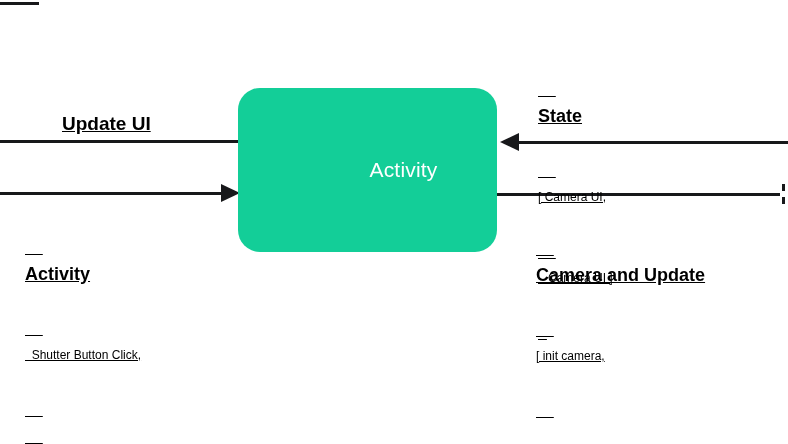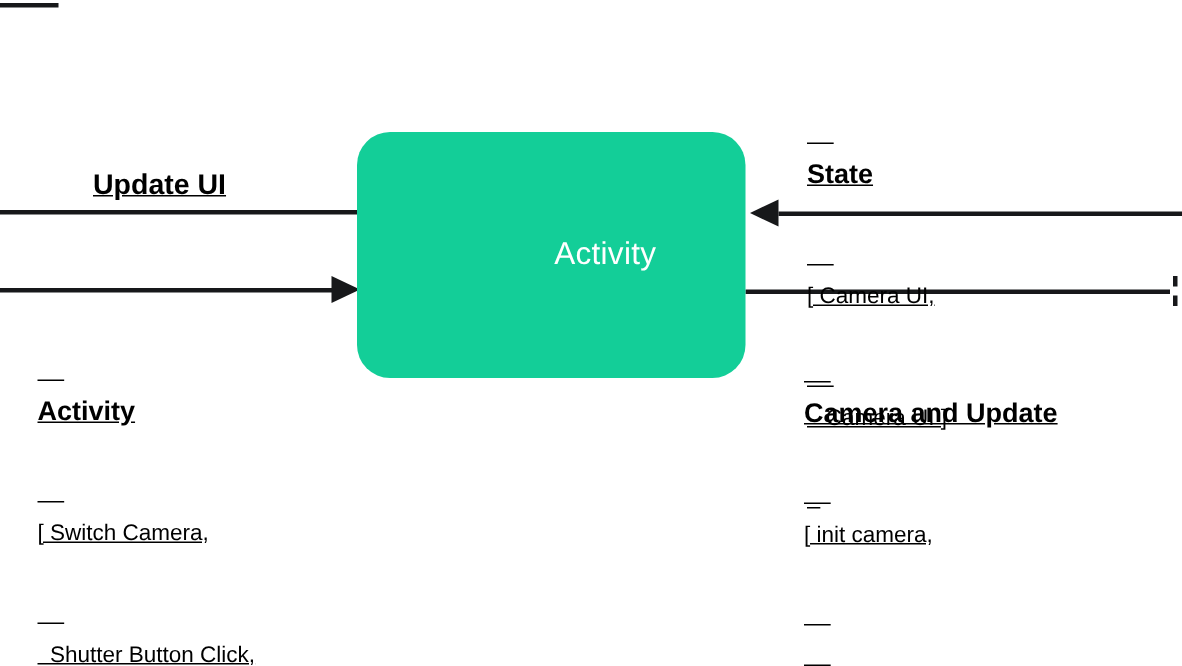--- a/index.html
+++ b/index.html
@@ -94,21 +94,21 @@
     line-height: 27px;
     text-decoration: underline;
   }
   .tblock .hd {
     font-weight: bold;
     font-size: 18px;
     display: block;
   }
   .tblock .ln {
     font-weight: 400;
-    font-size: 15px;
+    font-size: 12px;
     display: block;
   }
 
   .label-update-ui {
     left: 62px;
     top: 110px;
     font-weight: bold;
     font-size: 19px;
   }
   .block-actions { left: 25px;  top: 207px; }
@@ -133,21 +133,20 @@
   <div class="arrow arrow-left arrow-state"></div>
 
   <div class="activity-box">
     <div class="activity-label">Activity</div>
   </div>
 
   <div class="tblock label-update-ui">Update UI</div>
 
   <div class="tblock block-actions">
     <span class="hd">Activity</span>
-    <span class="ln">[ Switch Camera,</span>
     <span class="ln">  Shutter Button Click,</span>
     
     
     
   </div>
 
   <div class="tblock block-state">
     <span class="hd">State</span>
     <span class="ln">[ Camera UI,</span>
     <span class="ln">   Camera UI ]</span>

